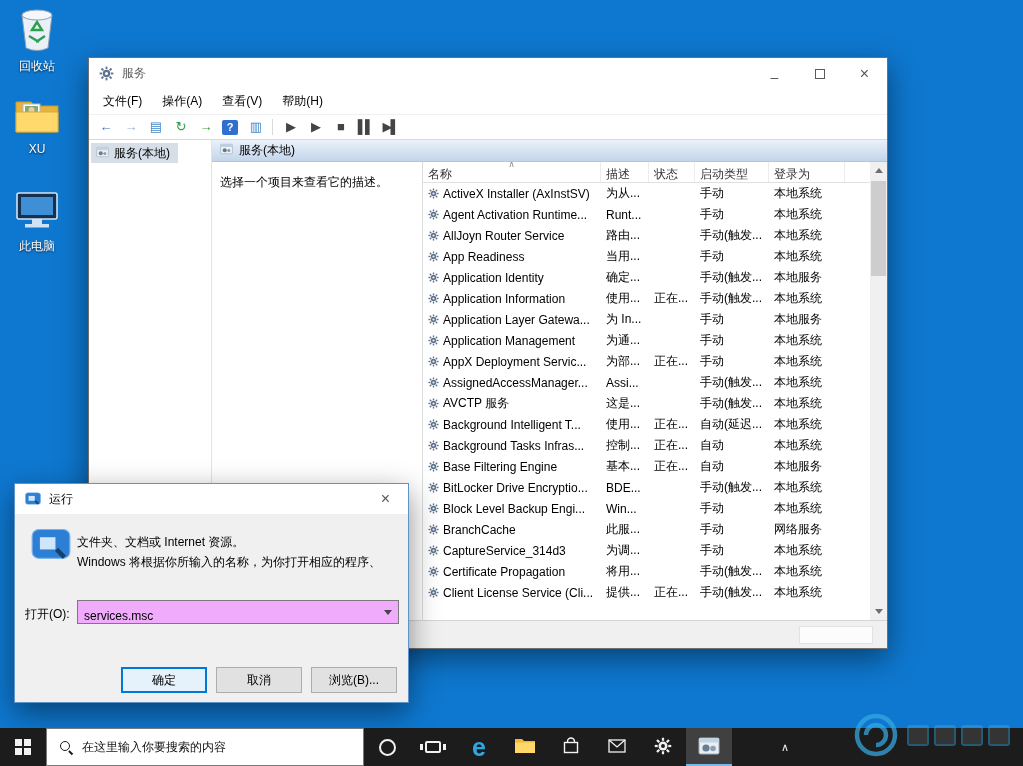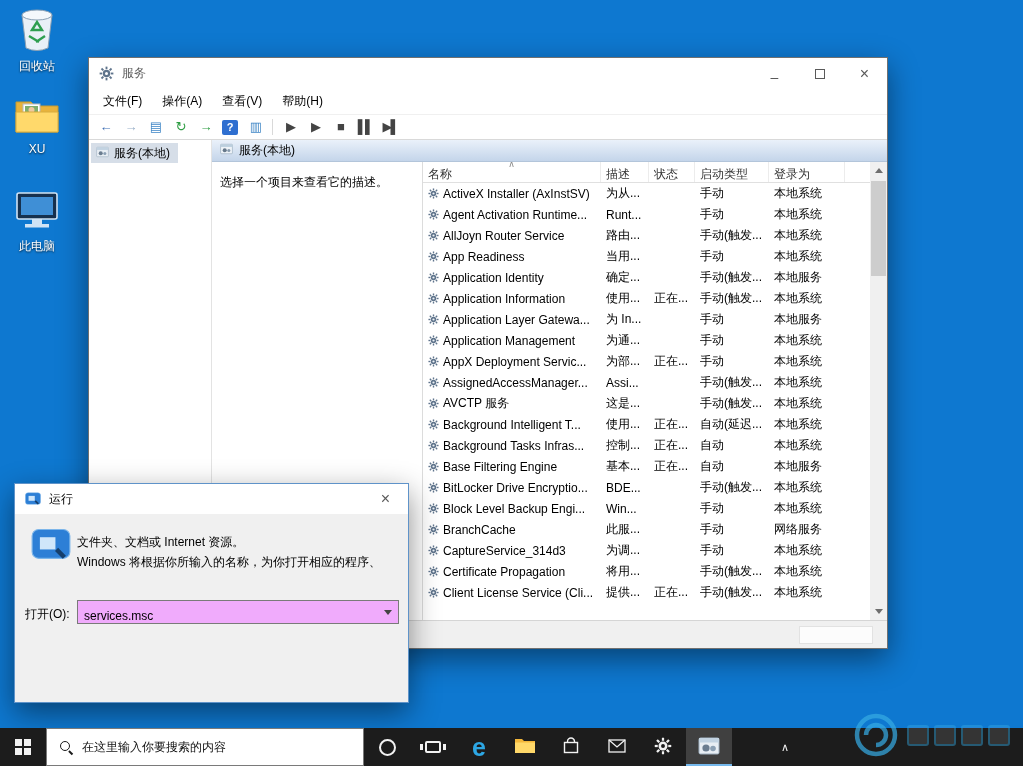--- a/index.html
+++ b/index.html
@@ -754,20 +754,25 @@
       </div>
 
       <span class="open-label">打开(O):</span>
       <div class="combo">
         <span class="combo-value">services.msc</span>
         <span class="combo-arrow-box">
             <span class="combo-tri"></span>
           </span>
       </div>
 
+      <div class="btn-row">
+        <div class="dlg-btn default">确定</div>
+        <div class="dlg-btn">取消</div>
+        <div class="dlg-btn">浏览(B)...</div>
+      </div>
     </div>
   </div>
 
   <div class="taskbar">
     <div class="tb-btn">
       <span class="win-logo">
           <span></span>
           <span></span>
           <span></span>
           <span></span>

